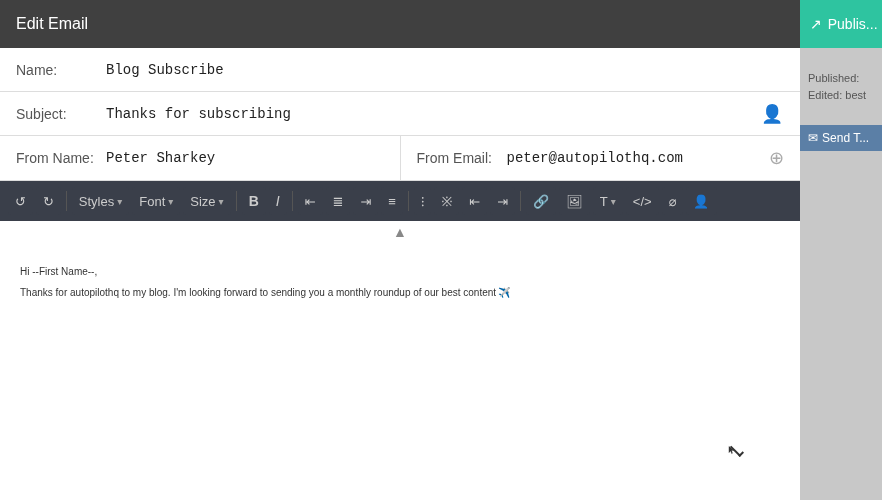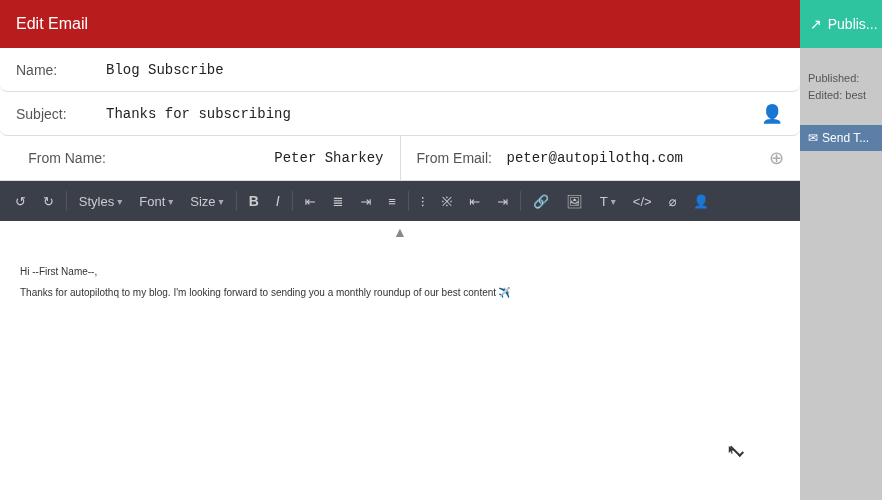--- a/index.html
+++ b/index.html
@@ -7,37 +7,36 @@
 
     .main-panel {
       width: 800px;
       height: 500px;
       display: flex;
       flex-direction: column;
       background: #fff;
     }
 
     .header {
-      background: #b91c1c;
+      background: #404040;
       color: white;
       padding: 10px 16px;
       font-size: 16px;
       font-weight: 500;
       height: 48px;
       display: flex;
       align-items: center;
     }
 
     .form-row {
       display: flex;
       align-items: center;
       border-bottom: 1px solid #ddd;
       padding: 10px 16px;
       min-height: 44px;
-      border-radius: 7px;
     }
 
     .form-label {
       color: #555;
       font-size: 14px;
       font-weight: 500;
       min-width: 90px;
     }
 
     .form-value {
@@ -61,21 +60,20 @@
     .form-row-split .half {
       flex: 1;
       display: flex;
       align-items: center;
       padding: 10px 16px;
       min-height: 44px;
     }
 
     .form-row-split .half:first-child {
       border-right: 1px solid #ddd;
-      text-align: right;
     }
 
     .toolbar {
       background: #3a3f4a;
       display: flex;
       align-items: center;
       padding: 4px 8px;
       gap: 3px;
       flex-wrap: nowrap;
       height: 40px;

